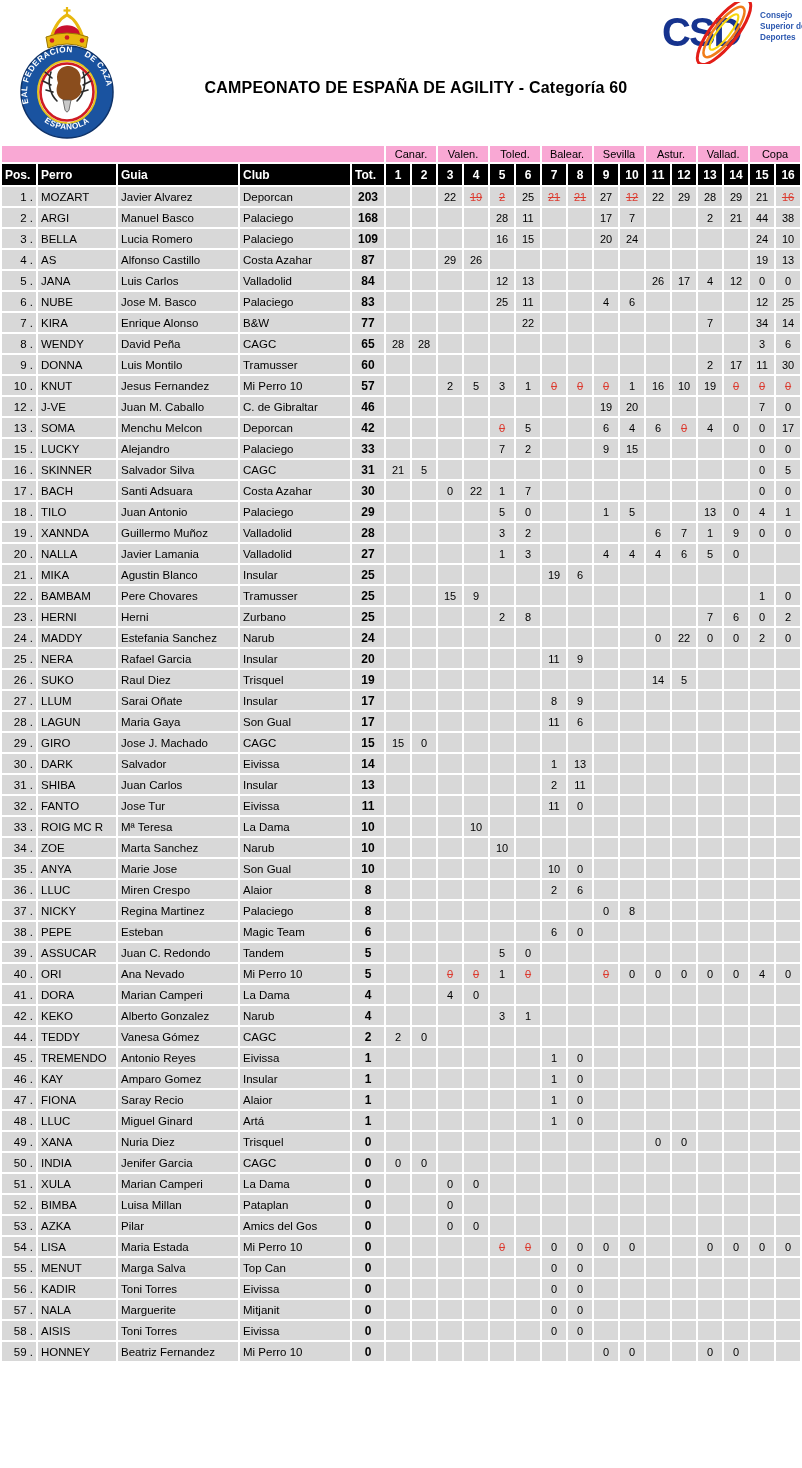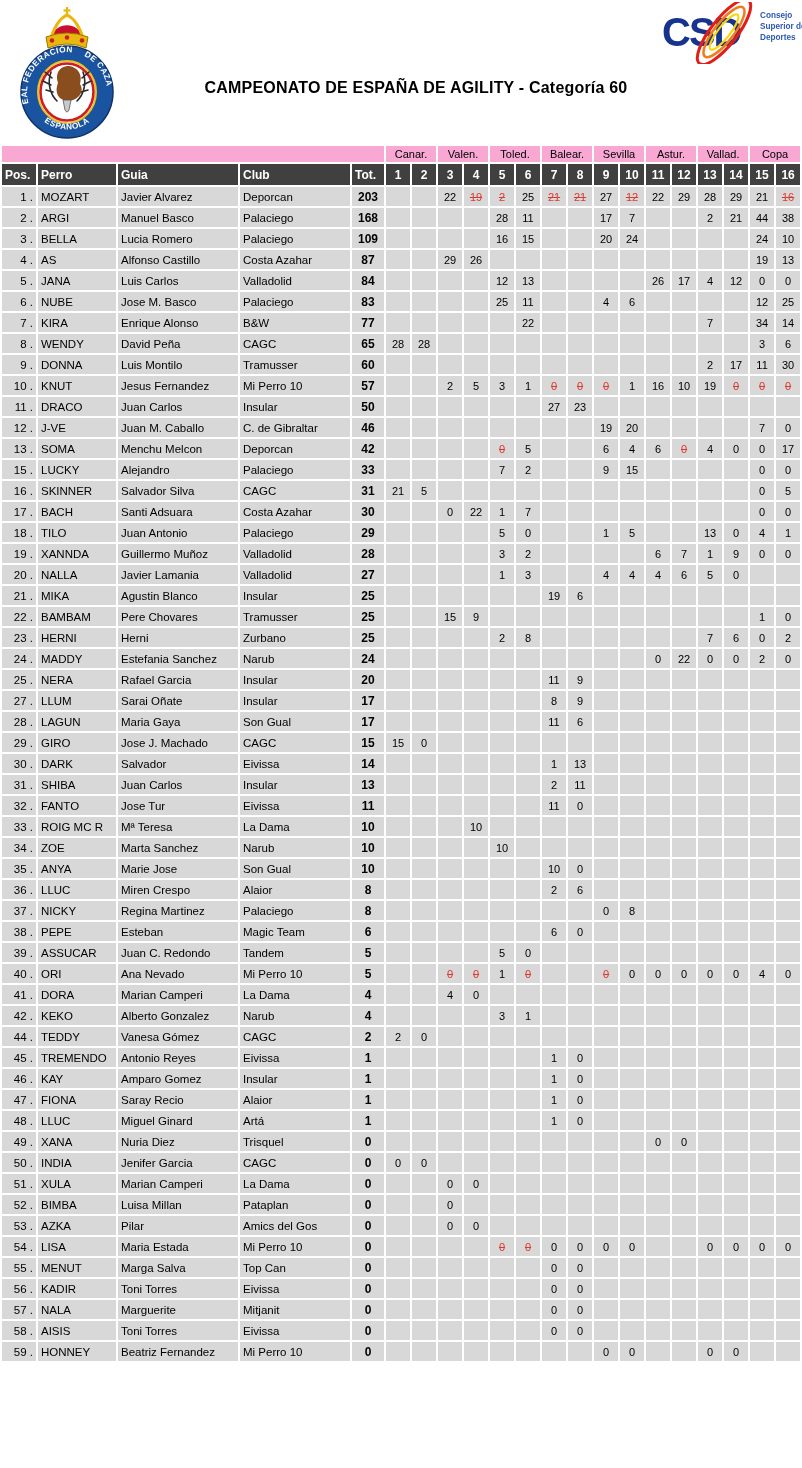--- a/index.html
+++ b/index.html
@@ -16,21 +16,21 @@
   .csd   { position:absolute; left:660px; top:2px; width:142px; height:62px; }
   .ringtxt { font-size:8.2px; font-weight:bold; fill:#fff; letter-spacing:.5px; }
   .csd-caption { font-size:8.2px; fill:#2d59b0; font-weight:bold; }
 
   table.results {
     position:absolute; left:0; top:144px; width:802px;
     border-collapse:separate; border-spacing:2px; table-layout:fixed;
   }
   table.results td { overflow:hidden; white-space:nowrap; box-sizing:border-box; vertical-align:middle; }
   tr.group td { background:#f9a8d4; height:16px; font-size:11px; text-align:center; padding:0; color:#000; }
-  tr.head td  { background:#404040; color:#fff; font-weight:bold; font-size:12px; height:21px; padding:1px 3px; }
+  tr.head td  { background:#000000; color:#fff; font-weight:bold; font-size:12px; height:21px; padding:1px 3px; }
   tr.head td.hnum { text-align:center; padding:1px 0; }
   tbody.rows td { background:#d8d8d8; height:19px; font-size:11.5px; padding:0 3px; }
   tbody.rows td.pos   { text-align:right; padding-right:3px; }
   tbody.rows td.tot   { font-weight:bold; text-align:center; font-size:12px; }
   tbody.rows td.score { text-align:center; padding:0; font-size:11px; }
   .struck { color:#dc3b30; text-decoration:line-through; }
 </style>
 </head>
 <body>
 
@@ -367,43 +367,20 @@
         <td class="score"><span class="struck">0</span></td>
         <td class="score">1</td>
         <td class="score">16</td>
         <td class="score">10</td>
         <td class="score">19</td>
         <td class="score"><span class="struck">0</span></td>
         <td class="score"><span class="struck">0</span></td>
         <td class="score"><span class="struck">0</span></td>
       </tr>
       <tr>
-        <td class="pos">11 .</td>
-        <td class="perro">DRACO</td>
-        <td class="guia">Juan Carlos</td>
-        <td class="club">Insular</td>
-        <td class="tot">50</td>
-        <td class="score"></td>
-        <td class="score"></td>
-        <td class="score"></td>
-        <td class="score"></td>
-        <td class="score"></td>
-        <td class="score"></td>
-        <td class="score">27</td>
-        <td class="score">23</td>
-        <td class="score"></td>
-        <td class="score"></td>
-        <td class="score"></td>
-        <td class="score"></td>
-        <td class="score"></td>
-        <td class="score"></td>
-        <td class="score"></td>
-        <td class="score"></td>
-      </tr>
-      <tr>
         <td class="pos">12 .</td>
         <td class="perro">J-VE</td>
         <td class="guia">Juan M. Caballo</td>
         <td class="club">C. de Gibraltar</td>
         <td class="tot">46</td>
         <td class="score"></td>
         <td class="score"></td>
         <td class="score"></td>
         <td class="score"></td>
         <td class="score"></td>
@@ -689,20 +666,43 @@
         <td class="score"></td>
         <td class="score"></td>
         <td class="score"></td>
         <td class="score"></td>
         <td class="score"></td>
         <td class="score"></td>
         <td class="score"></td>
         <td class="score"></td>
       </tr>
       <tr>
+        <td class="pos">26 .</td>
+        <td class="perro">SUKO</td>
+        <td class="guia">Raul Diez</td>
+        <td class="club">Trisquel</td>
+        <td class="tot">19</td>
+        <td class="score"></td>
+        <td class="score"></td>
+        <td class="score"></td>
+        <td class="score"></td>
+        <td class="score"></td>
+        <td class="score"></td>
+        <td class="score"></td>
+        <td class="score"></td>
+        <td class="score"></td>
+        <td class="score"></td>
+        <td class="score">14</td>
+        <td class="score">5</td>
+        <td class="score"></td>
+        <td class="score"></td>
+        <td class="score"></td>
+        <td class="score"></td>
+      </tr>
+      <tr>
         <td class="pos">27 .</td>
         <td class="perro">LLUM</td>
         <td class="guia">Sarai Oñate</td>
         <td class="club">Insular</td>
         <td class="tot">17</td>
         <td class="score"></td>
         <td class="score"></td>
         <td class="score"></td>
         <td class="score"></td>
         <td class="score"></td>

